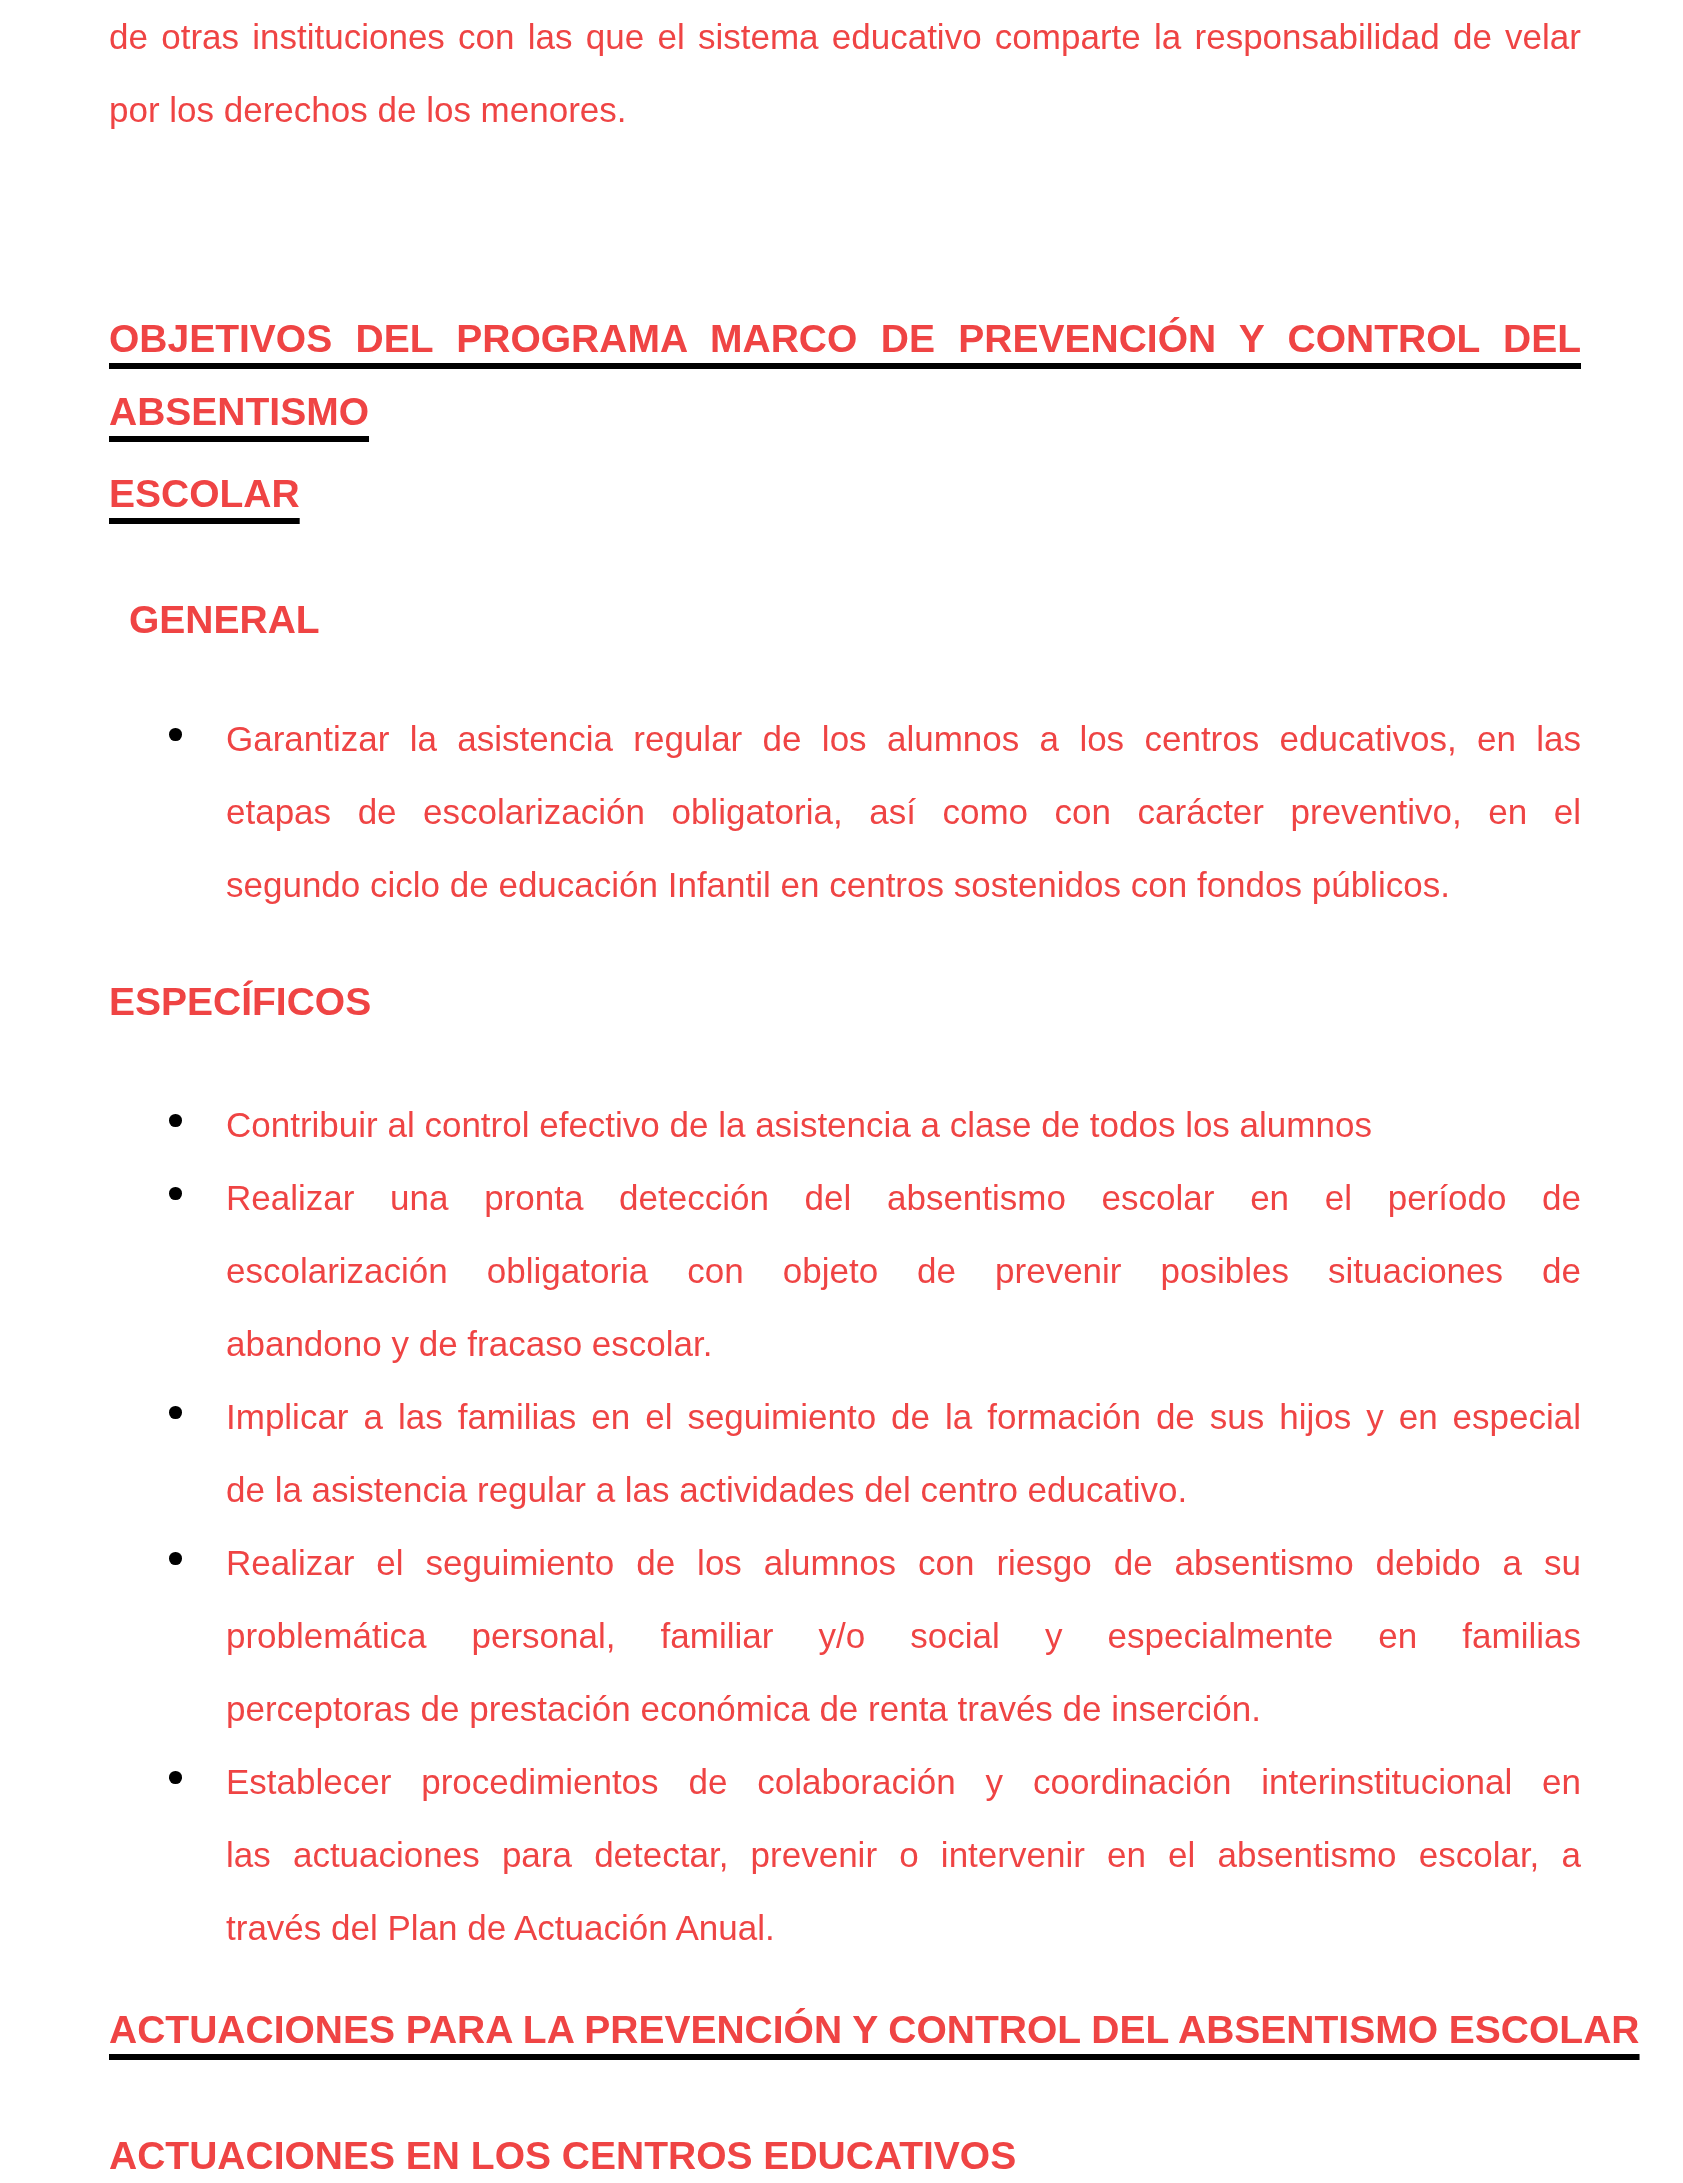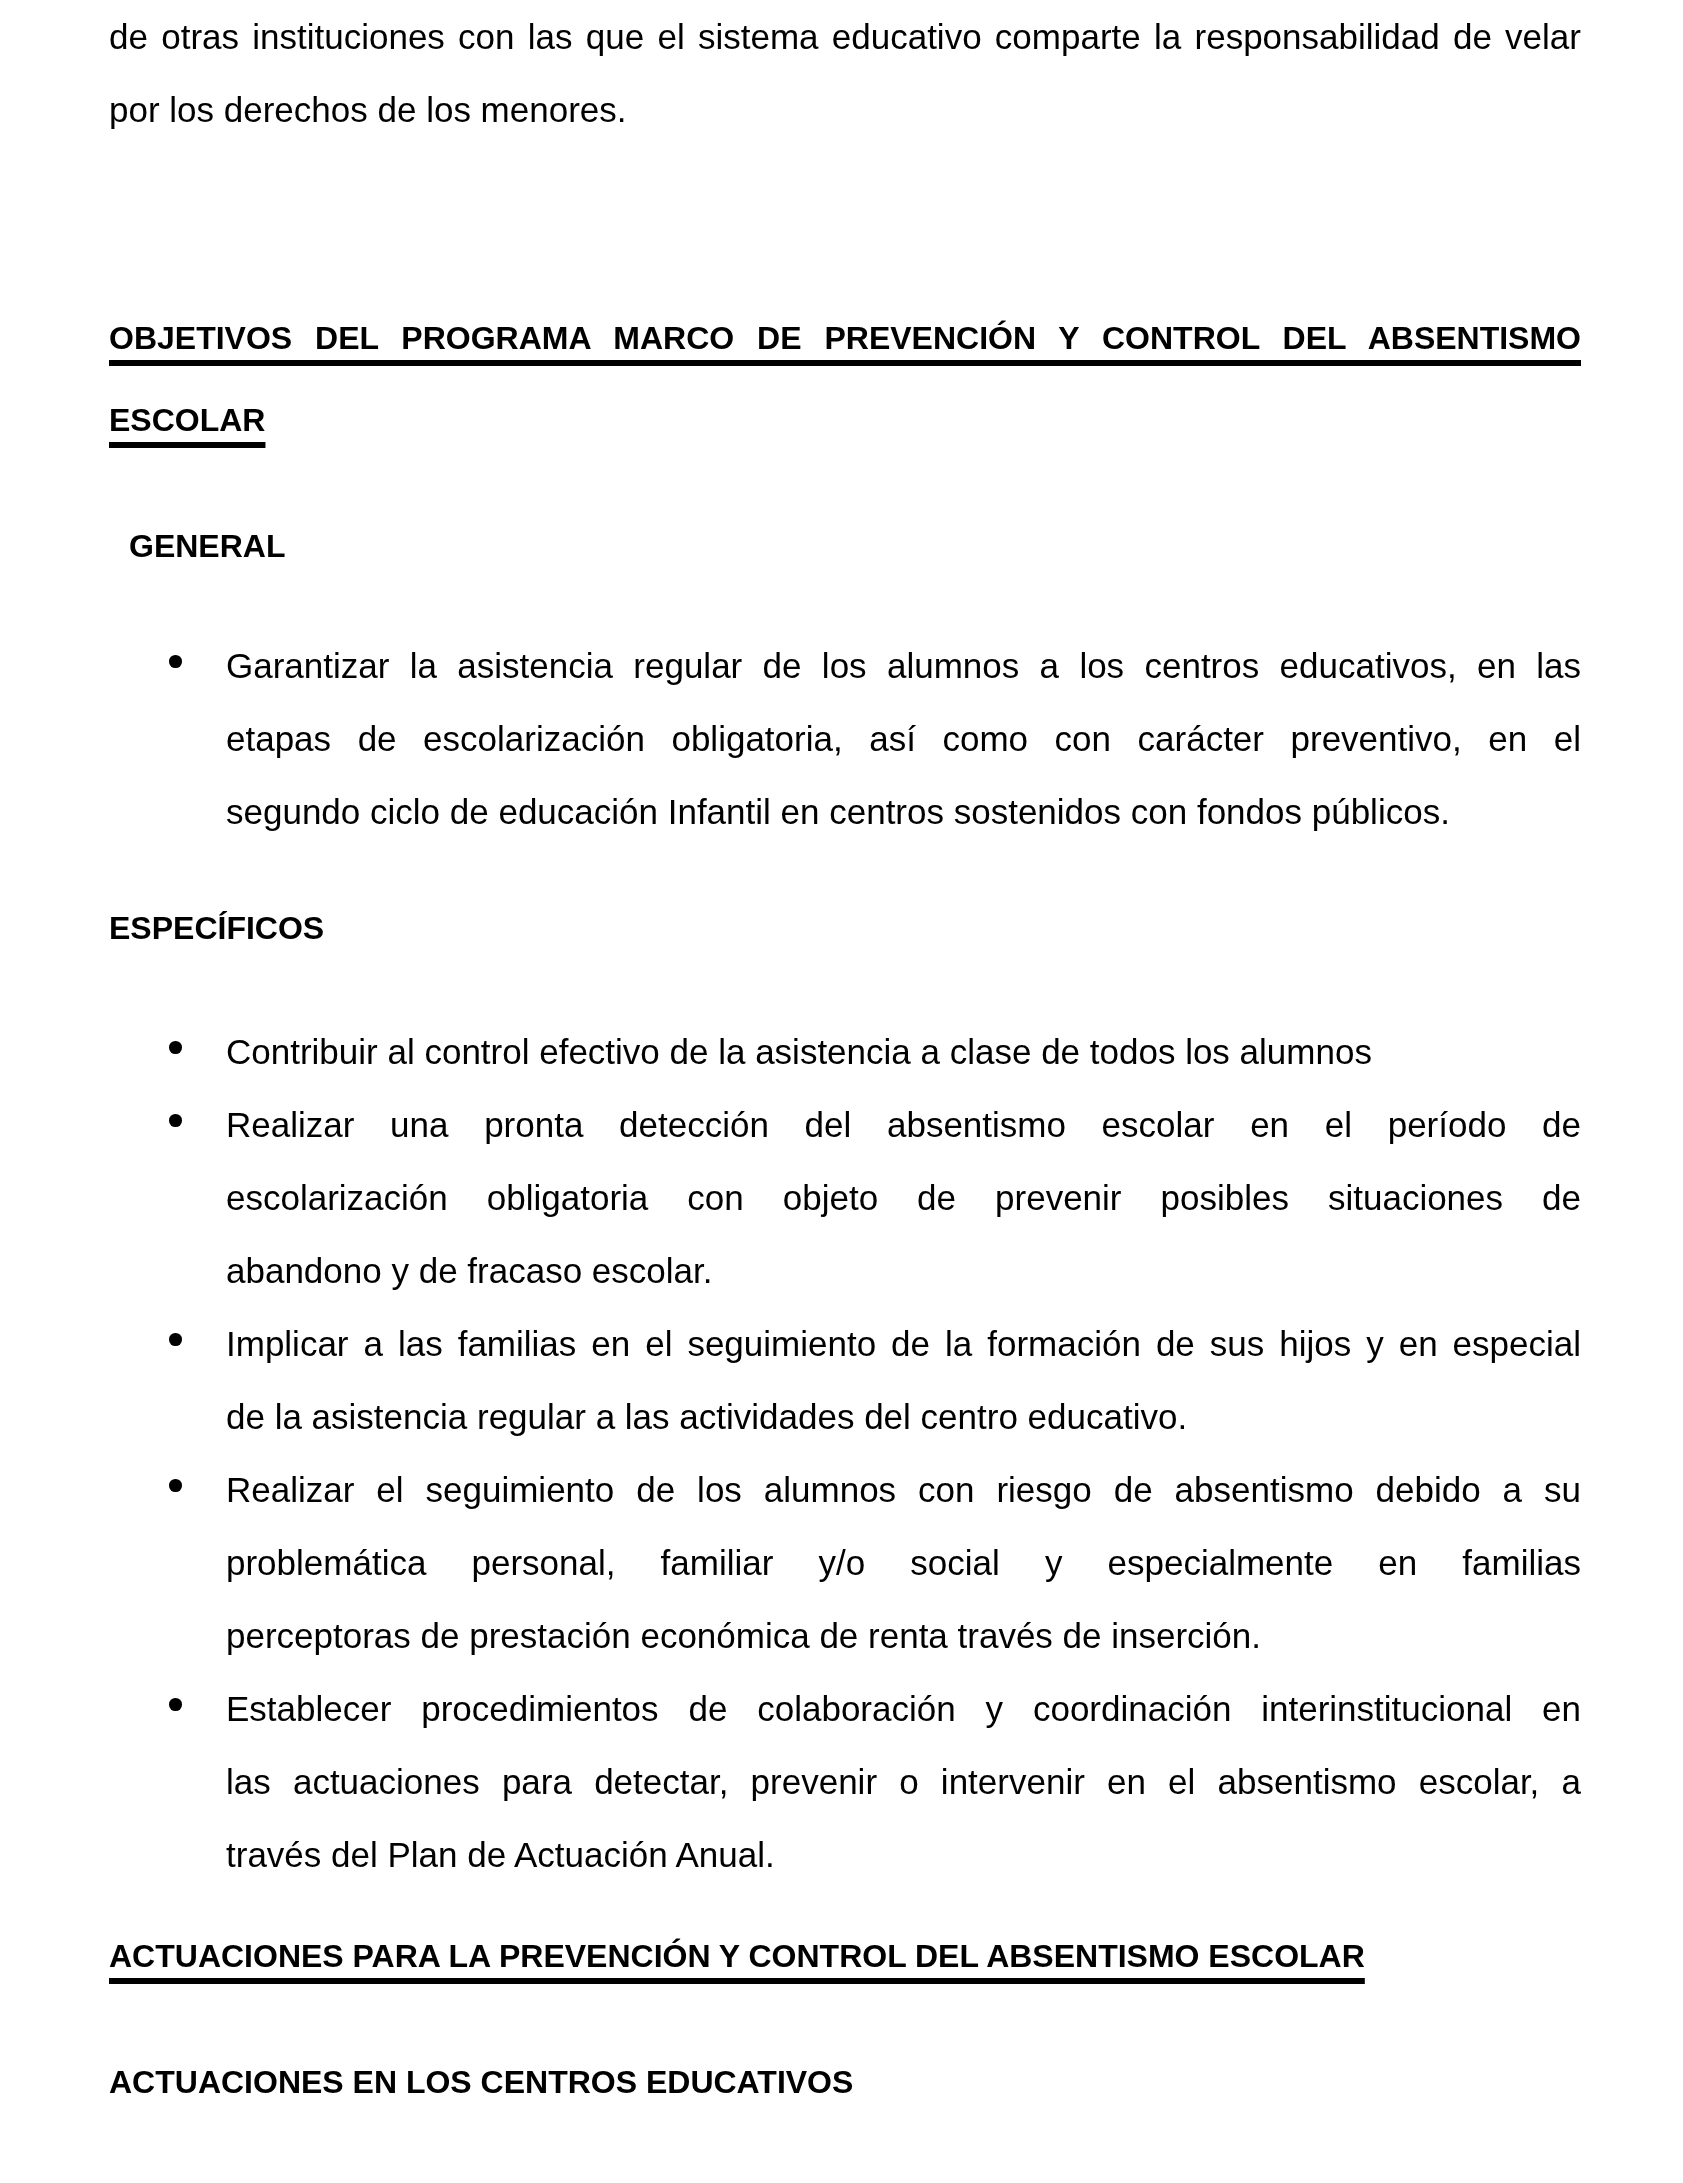--- a/index.html
+++ b/index.html
@@ -5,40 +5,40 @@
   html, body {
     margin: 0;
     padding: 0;
     background: #ffffff;
   }
   .page {
     position: relative;
     width: 1684px;
     height: 2183px;
     background: #ffffff;
-    color: #000000;
+    color: #ef4444;
     font-family: "Liberation Sans", sans-serif;
     font-size: 35px;
     line-height: 73px;
     box-sizing: border-box;
     padding-left: 109px;
     padding-right: 103px;
     overflow: hidden;
   }
   .line {
     white-space: nowrap;
   }
   .stretch {
     white-space: normal;
     text-align: justify;
     text-align-last: justify;
   }
   .hline {
     font-weight: bold;
-    font-size: 32px;
+    font-size: 39px;
   }
   .u {
     text-decoration: underline;
     text-decoration-thickness: 5.5px;
     text-underline-offset: 11px;
     text-decoration-color: #000000;
   }
   .b-line {
     position: relative;
     padding-left: 117px;

